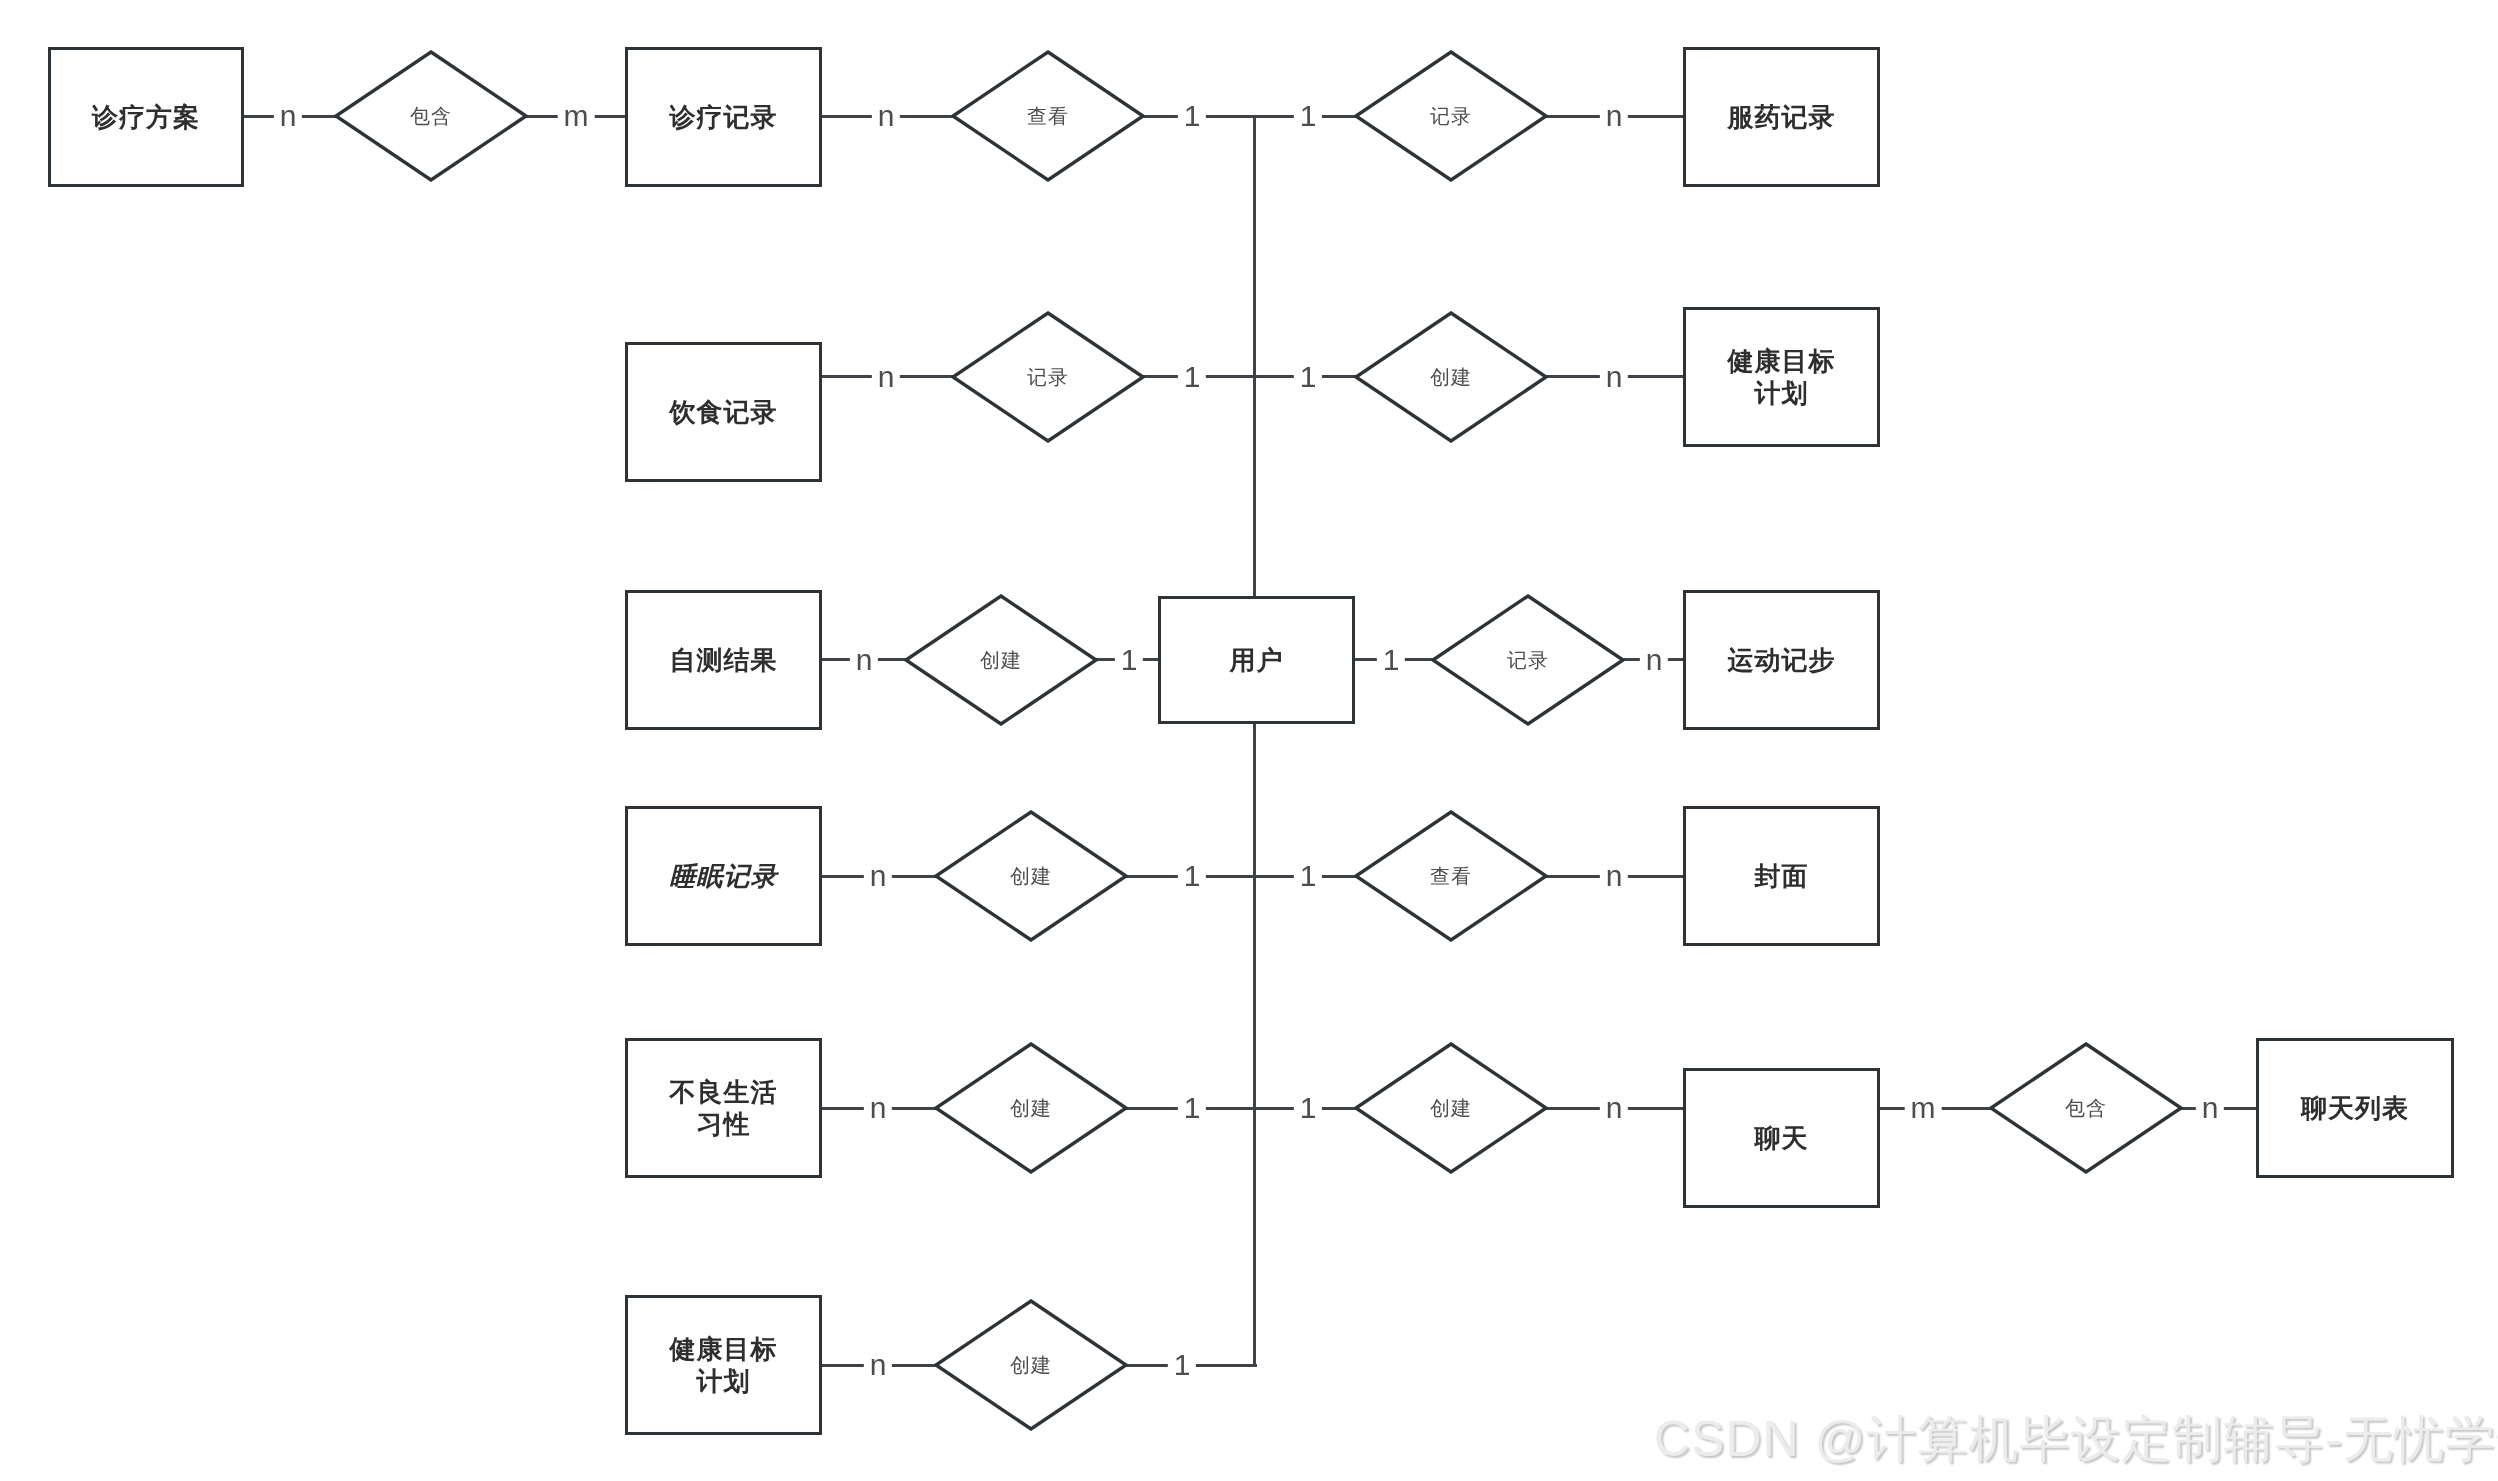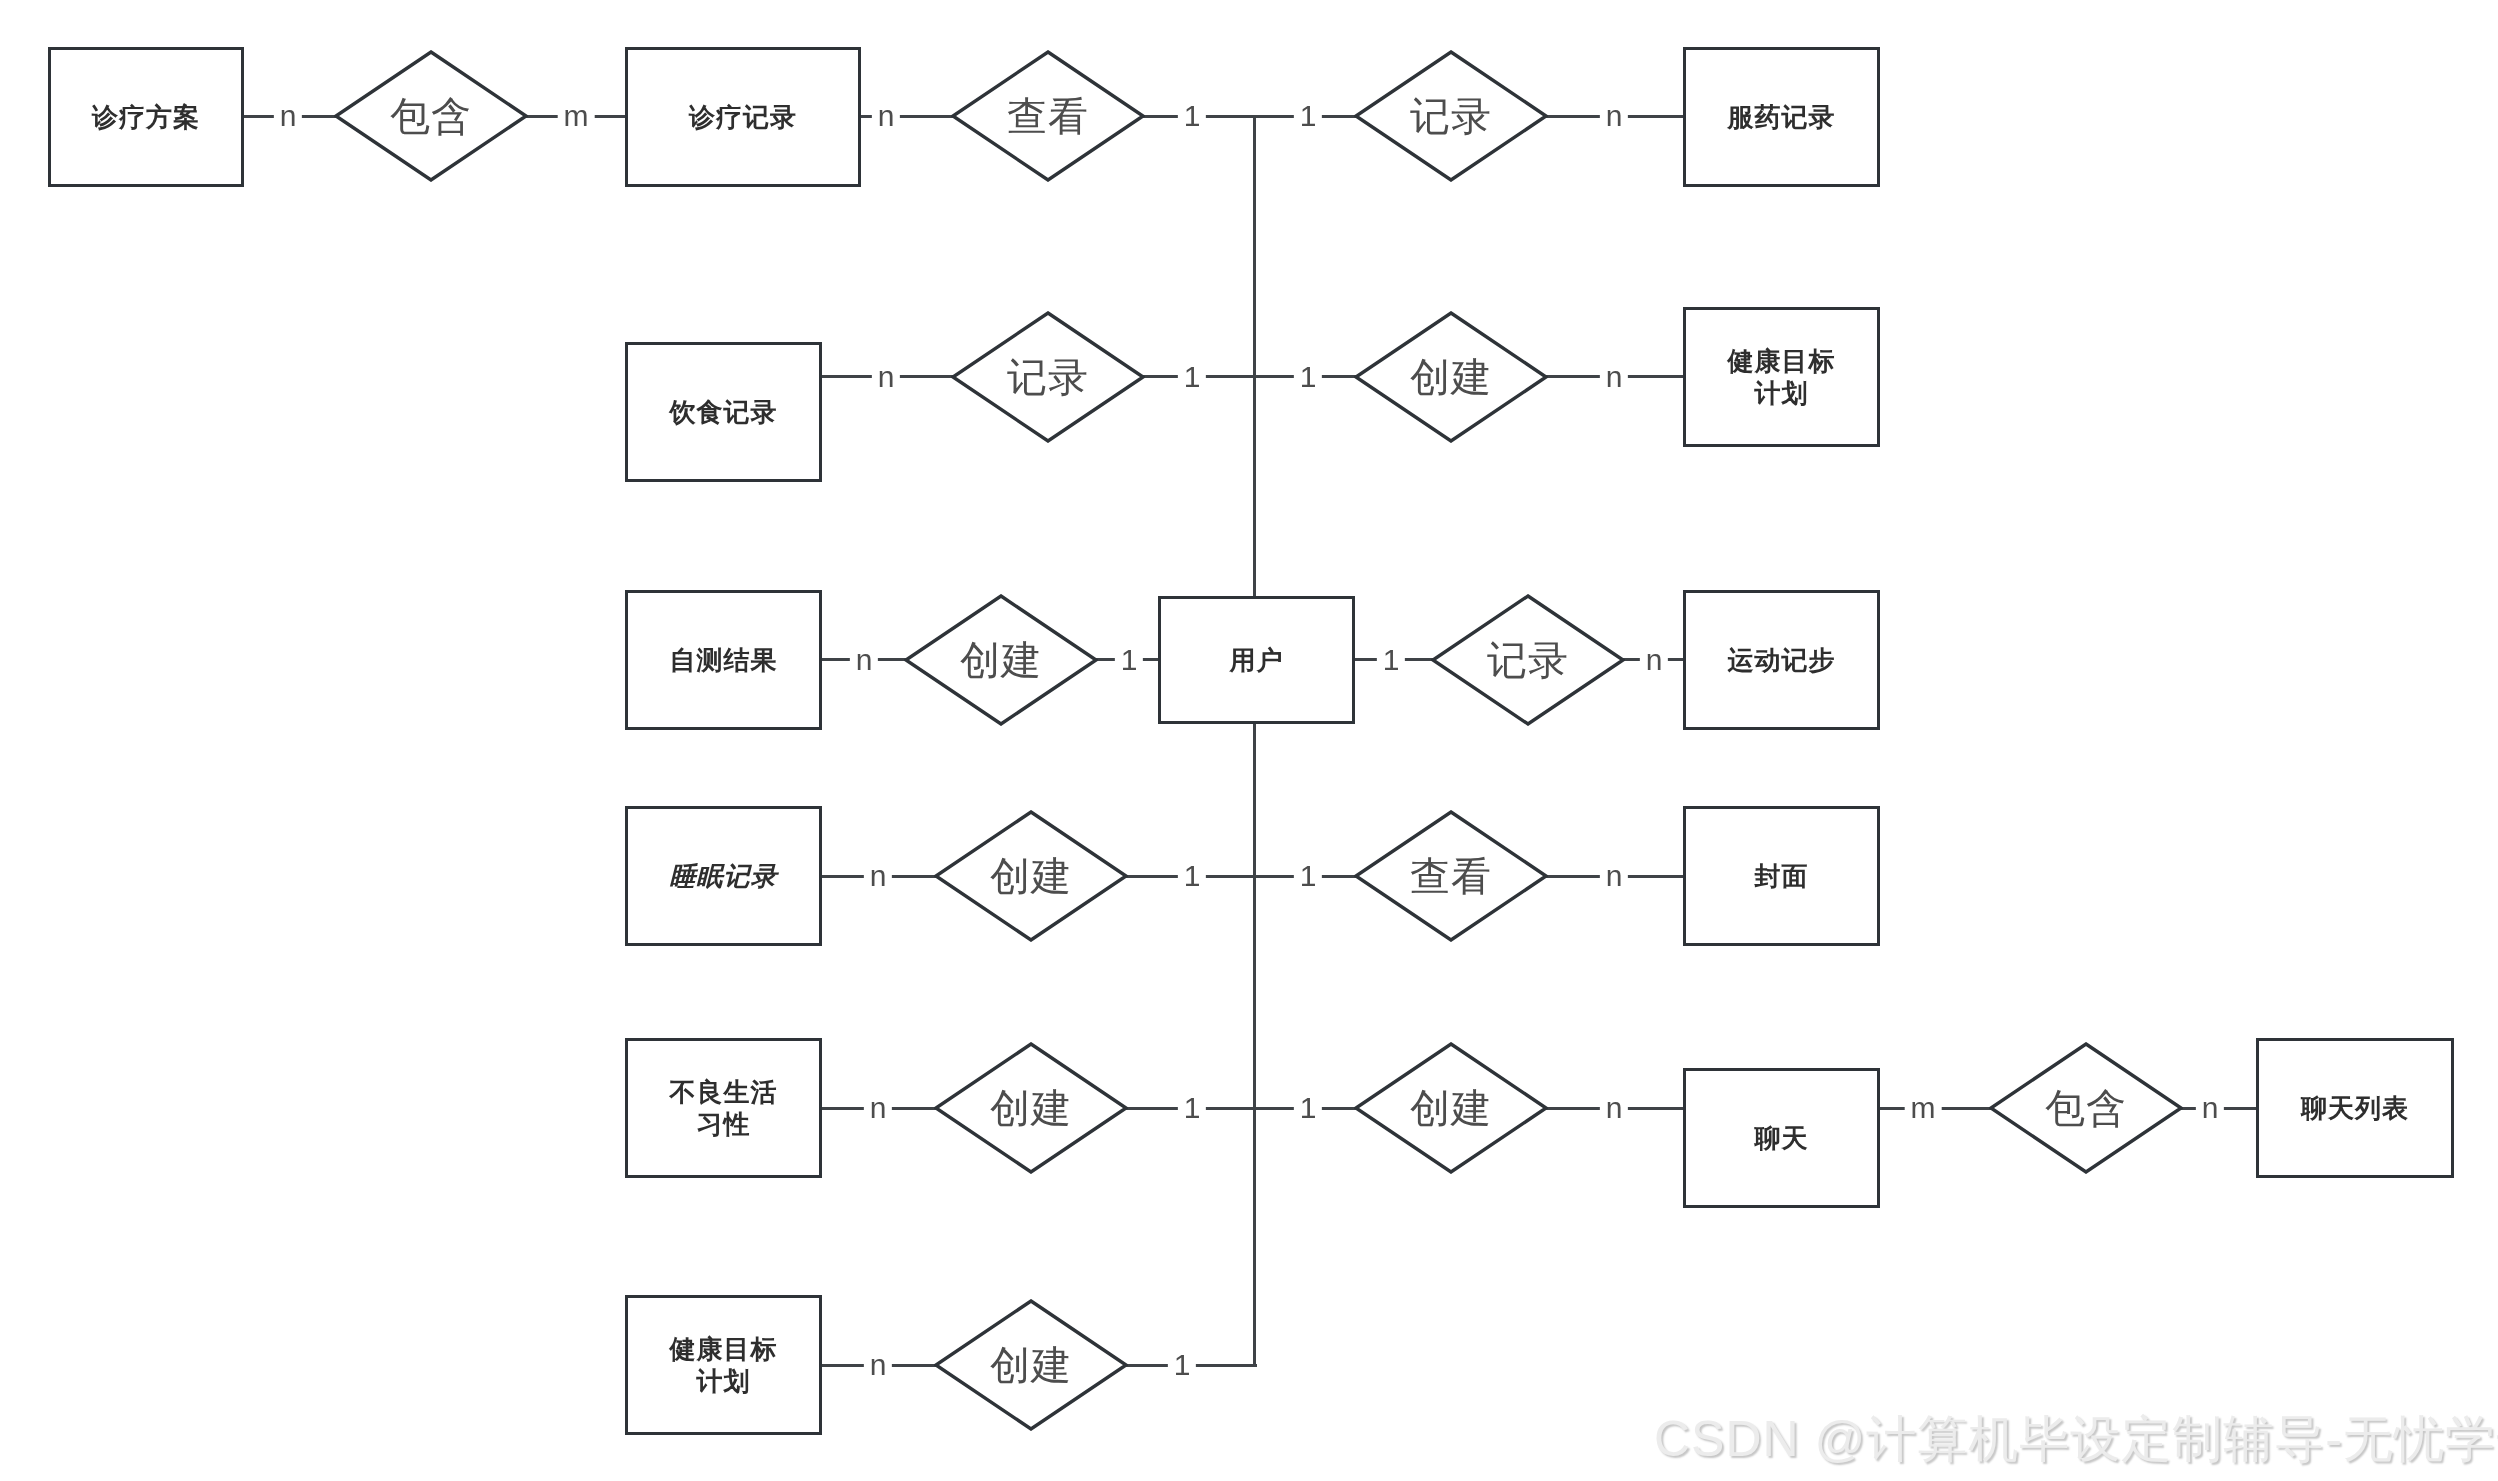--- a/index.html
+++ b/index.html
@@ -50,21 +50,21 @@
     fill: #ffffff;
     stroke: #2e3338;
     stroke-width: 3.5;
   }
   .rlabel {
     position: absolute;
     left: 0; top: 0; right: 0; bottom: 0;
     display: flex;
     align-items: center;
     justify-content: center;
-    font-size: 40px;
+    font-size: 20px;
     color: #4d4d4d;
     letter-spacing: 1px;
   }
   .card {
     position: absolute;
     z-index: 3;
     transform: translate(-50%, -50%);
     background: #ffffff;
     padding: 0 5.8px;
     font-size: 30px;
@@ -91,21 +91,21 @@
 <div class="hline" style="left: 244px; top: 115px; width: 1445px;"></div>
     <div class="hline" style="left: 822px; top: 375px; width: 867px;"></div>
     <div class="hline" style="left: 822px; top: 658px; width: 867px;"></div>
     <div class="hline" style="left: 822px; top: 875px; width: 867px;"></div>
     <div class="hline" style="left: 822px; top: 1107px; width: 1434px;"></div>
     <div class="hline" style="left: 822px; top: 1364px; width: 435px;"></div>
     <div class="vline" style="left: 1253px; top: 115px; height: 1252px;"></div>
     <div class="entity" style="left: 48px; top: 47px; width: 196px; height: 140px;">
       <span>诊疗方案</span>
     </div>
-    <div class="entity" style="left: 625px; top: 47px; width: 236px; height: 140px;">
+    <div class="entity" style="left: 625px; top: 47px; width: 197px; height: 140px;">
       <span>诊疗记录</span>
     </div>
     <div class="entity" style="left: 1683px; top: 47px; width: 197px; height: 140px;">
       <span>服药记录</span>
     </div>
     <div class="entity" style="left: 625px; top: 307px; width: 197px; height: 140px; margin-top: 35px;">
       <span>饮食记录</span>
     </div>
     <div class="entity" style="left: 1683px; top: 307px; width: 197px; height: 140px;">
       <div>

